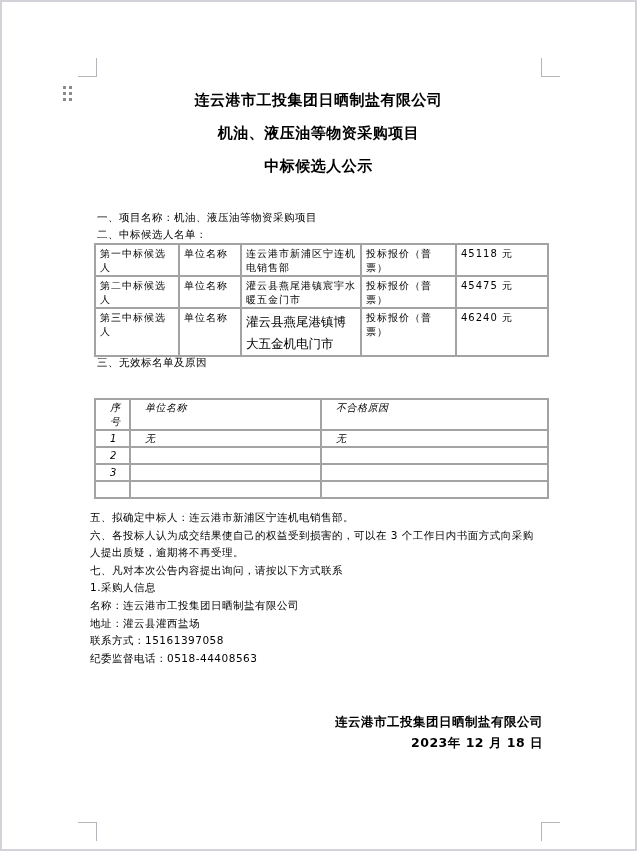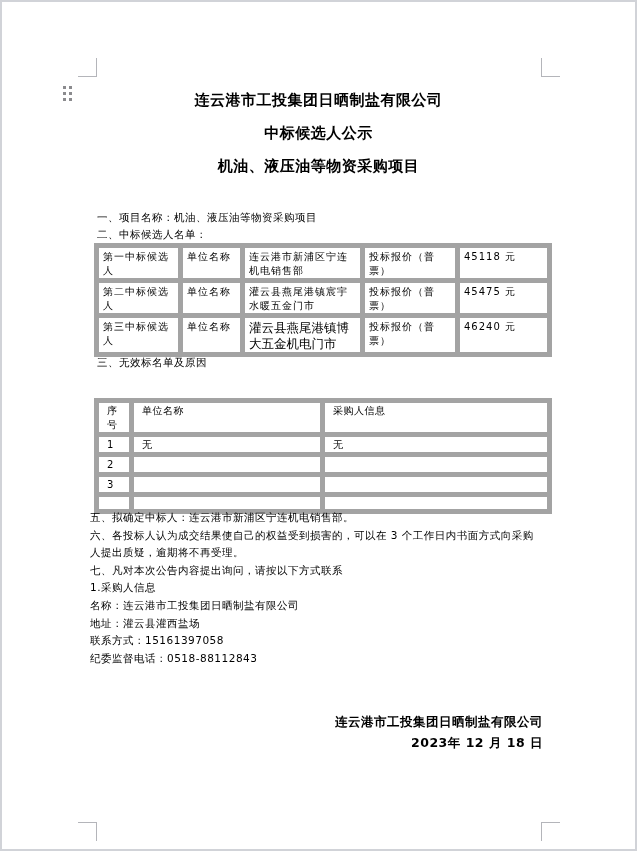--- a/index.html
+++ b/index.html
@@ -38,32 +38,32 @@
   
   .sec{
     position:absolute;left:97px;font-size:10.5px;letter-spacing:0.5px;
     white-space:nowrap;
   }
   .sec1{top:211px;}
   .sec2{top:228px;}
   .sec3{top:356px;}
   
   table{border-collapse:collapse;table-layout:fixed;}
-  td{border:5px solid #a3a3a3;vertical-align:top;padding:2px 4px 0 4px;
+  td{border:2px solid #a3a3a3;vertical-align:top;padding:2px 4px 0 4px;
      font-size:10px;letter-spacing:1px;line-height:14px;overflow:hidden;}
   .tbl1{position:absolute;left:94px;top:243px;width:453px;}
   .tbl1 col.c1{width:84px;} .tbl1 col.c2{width:62px;} .tbl1 col.c3{width:120px;}
   .tbl1 col.c4{width:95px;} .tbl1 col.c5{width:92px;}
   .tbl1 tr.r1{height:31px;} .tbl1 tr.r2{height:32px;} .tbl1 tr.r3{height:33px;}
-  .tbl1 td.big{font-size:12.5px;letter-spacing:0;line-height:16px;}
+  .tbl1 td.big{font-size:12.5px;letter-spacing:0;line-height:22px;}
   
   .tbl2{position:absolute;left:94px;top:398px;width:453px;}
   .tbl2 col.c1{width:35px;} .tbl2 col.c2{width:191px;} .tbl2 col.c3{width:227px;}
   .tbl2 tr{height:17px;}
-  .tbl2 td{padding:1px 4px 0 8px;letter-spacing:0.5px;}
+  .tbl2 td{padding:1px 4px 0 14px;letter-spacing:0.5px;font-style:italic;}
   
   .notice{
     position:absolute;left:90px;top:509px;width:450px;
     font-size:10.5px;line-height:17.6px;letter-spacing:0.5px;
   }
   .notice div{white-space:nowrap;}
   
   .signature{
     position:absolute;left:97px;top:711px;width:446px;
     text-align:right;font-weight:bold;font-size:12.5px;line-height:21px;
@@ -84,22 +84,22 @@
   <span></span>
     <span></span>
     <span></span>
     <span></span>
     <span></span>
     <span></span>
 </div>
 
 <div class="titles">
   <div>连云港市工投集团日晒制盐有限公司</div>
+  <div>机油、液压油等物资采购项目</div>
   <div>中标候选人公示</div>
-  <div>机油、液压油等物资采购项目</div>
 </div>
 
 <div class="sec sec1">一、项目名称：机油、液压油等物资采购项目</div>
 <div class="sec sec2">二、中标候选人名单：</div>
 
 <table class="tbl1">
   <colgroup>
       <col class="c1">
       <col class="c2">
       <col class="c3">
@@ -136,21 +136,21 @@
 <table class="tbl2">
   <colgroup>
       <col class="c1">
       <col class="c2">
       <col class="c3">
     </colgroup>
   <tbody>
       <tr>
     <td>序号</td>
     <td>单位名称</td>
-    <td>采购人信息</td>
+    <td>不合格原因</td>
   </tr>
   <tr>
     <td>1</td>
     <td>无</td>
     <td>无</td>
   </tr>
   <tr>
     <td>2</td>
     <td></td>
     <td></td>
@@ -170,19 +170,19 @@
 
 <div class="notice">
   <div>五、拟确定中标人：连云港市新浦区宁连机电销售部。</div>
   <div>六、各投标人认为成交结果使自己的权益受到损害的，可以在 3 个工作日内书面方式向采购</div>
   <div>人提出质疑，逾期将不再受理。</div>
   <div>七、凡对本次公告内容提出询问，请按以下方式联系</div>
   <div>1.采购人信息</div>
   <div>名称：连云港市工投集团日晒制盐有限公司</div>
   <div>地址：灌云县灌西盐场</div>
   <div>联系方式：15161397058</div>
-  <div>纪委监督电话：0518-88112843</div>
+  <div>纪委监督电话：0518-44408563</div>
 </div>
 
 <div class="signature">
   <div>连云港市工投集团日晒制盐有限公司</div>
   <div>2023年 12 月 18 日</div>
 </div>
 
 </body></html>

